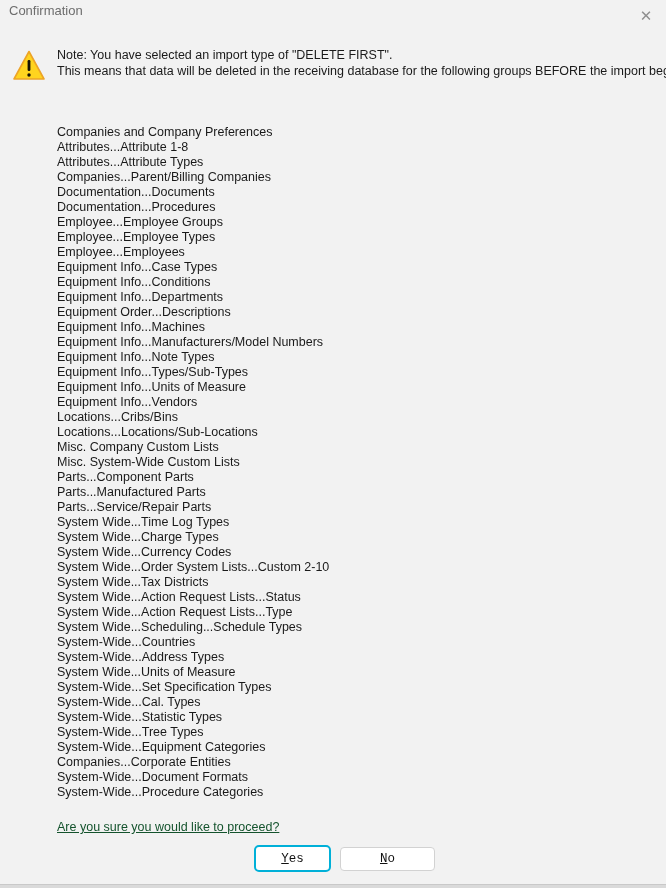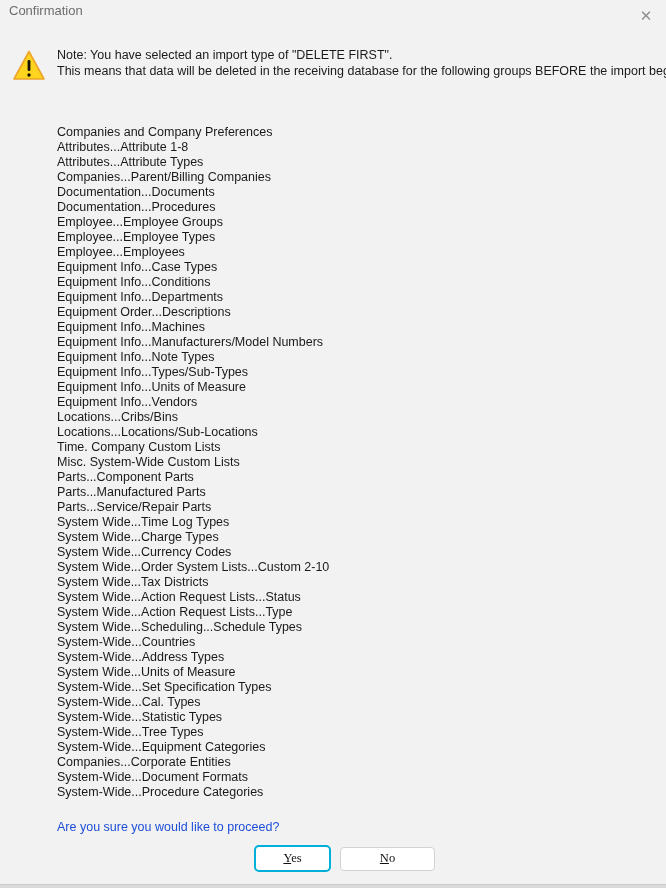--- a/index.html
+++ b/index.html
@@ -37,33 +37,34 @@
     position: absolute; left: 57px; top: 93px;
     list-style: none;
     font-size: 12.5px; color: #1a1a1a; margin-top: 32px;
   }
   .groups-list li {
     height: 15px; line-height: 15px;
     white-space: nowrap;
   }
   .question {
     position: absolute; left: 57px; top: 820px;
-    font-size: 12.5px; color: #1d4ed8;
+    font-size: 12.5px; color: #14532d;
     white-space: nowrap;
+    text-decoration: underline;
   }
   .button-row {
     position: absolute; left: 254px; top: 845px;
     display: flex; align-items: center; gap: 9px;
   }
   .btn {
     background: #ffffff;
     font-size: 12.5px; color: #111111;
     display: flex; align-items: center; justify-content: center;
     cursor: pointer;
-    font-family: Liberation Serif, serif;
+    font-family: Liberation Mono, monospace;
     text-align: center;
   }
   .btn-yes {
     width: 77px; height: 27px;
     border: 2px solid #00b0d8;
     border-radius: 5px;
   }
   .btn-no {
     width: 95px; height: 24px;
     border: 1px solid #d2d2d2;
@@ -112,21 +113,21 @@
     <li>Equipment Info...Departments</li>
     <li>Equipment Order...Descriptions</li>
     <li>Equipment Info...Machines</li>
     <li>Equipment Info...Manufacturers/Model Numbers</li>
     <li>Equipment Info...Note Types</li>
     <li>Equipment Info...Types/Sub-Types</li>
     <li>Equipment Info...Units of Measure</li>
     <li>Equipment Info...Vendors</li>
     <li>Locations...Cribs/Bins</li>
     <li>Locations...Locations/Sub-Locations</li>
-    <li>Time. Company Custom Lists</li>
+    <li>Misc. Company Custom Lists</li>
     <li>Misc. System-Wide Custom Lists</li>
     <li>Parts...Component Parts</li>
     <li>Parts...Manufactured Parts</li>
     <li>Parts...Service/Repair Parts</li>
     <li>System Wide...Time Log Types</li>
     <li>System Wide...Charge Types</li>
     <li>System Wide...Currency Codes</li>
     <li>System Wide...Order System Lists...Custom 2-10</li>
     <li>System Wide...Tax Districts</li>
     <li>System Wide...Action Request Lists...Status</li>

